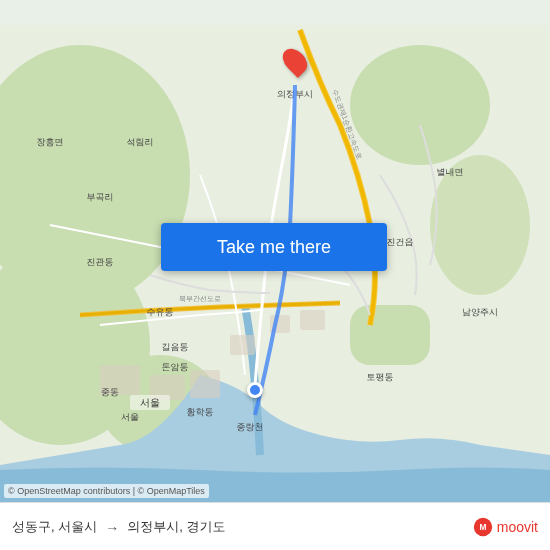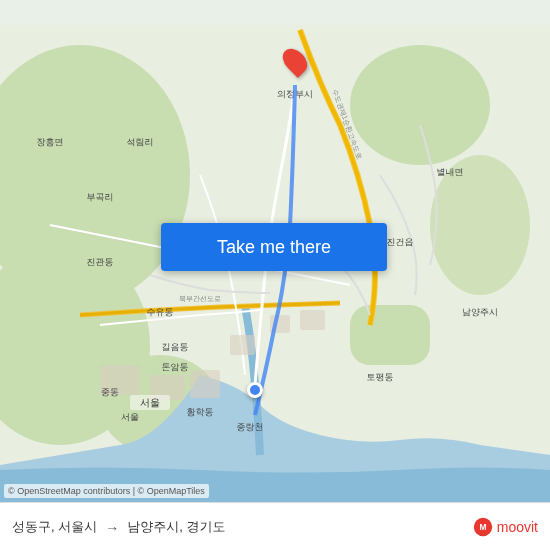--- a/index.html
+++ b/index.html
@@ -207,21 +207,21 @@
   </div>
 
   <button id="take-me-there-btn">Take me there</button>
 
   <div id="attribution">© OpenStreetMap contributors | © OpenMapTiles</div>
 
   <div id="bottom-bar">
     <div id="route-info">
       <span id="route-from">성동구, 서울시</span>
       <span id="route-arrow">→</span>
-      <span id="route-to">남양주시, 경기도</span>
+      <span id="route-to">의정부시, 경기도</span>
     </div>
     <div id="moovit-logo">
       <svg width="20" height="20" viewBox="0 0 24 24">
         <circle cx="12" cy="12" r="11" fill="#e8372e"></circle>
         <text x="12" y="16" text-anchor="middle" font-size="10" fill="white" font-weight="bold" font-family="Arial">M</text>
       </svg>
       <span id="moovit-text">moovit</span>
     </div>
   </div>
 

